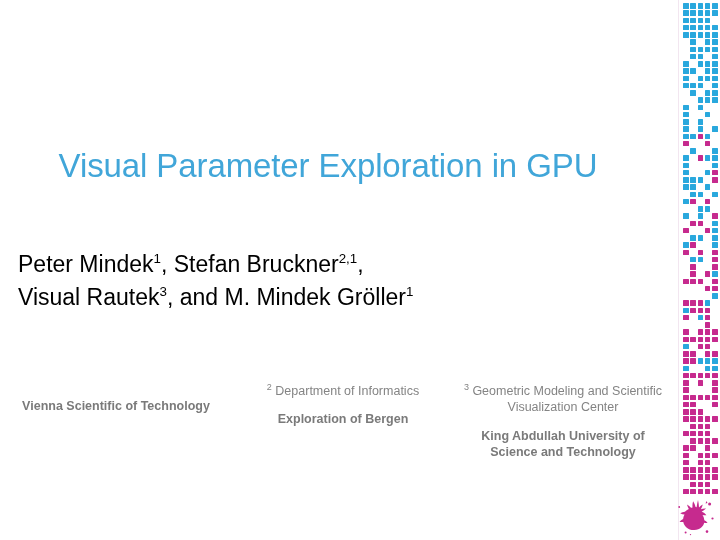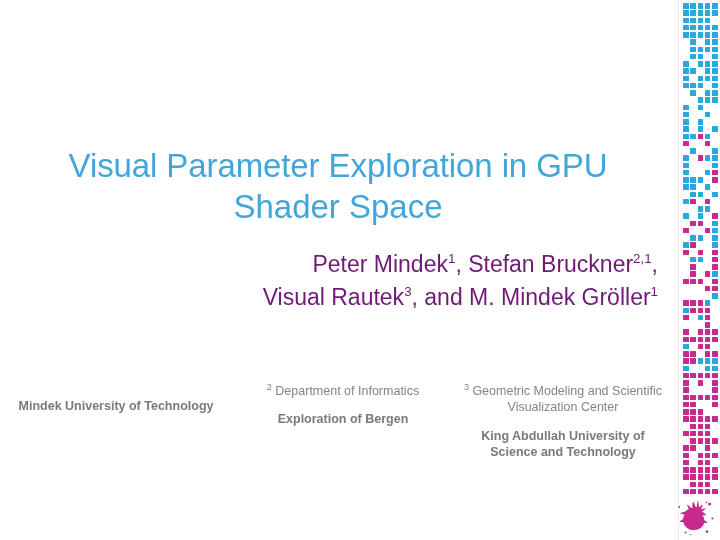--- a/index.html
+++ b/index.html
@@ -15,42 +15,42 @@
     position: relative;
     width: 720px;
     height: 540px;
     background: #ffffff;
     overflow: hidden;
   }
 
   
   #title-block {
     position: absolute;
-    left: 18px;
+    left: 8px;
     top: 145px;
     width: 640px;
     text-align: center;
   }
   #title-text {
     font-family: "Liberation Sans", sans-serif;
     font-size: 33px;
     line-height: 41px;
     font-weight: 400;
     color: #41a6d9;
     letter-spacing: -0.1px;
   }
 
   
   #authors-block {
     position: absolute;
     left: 18px;
     top: 248px;
     width: 640px;
-    text-align: right;
-    color: #701a75;
+    text-align: left;
+    color: #000000;
   }
   .author-line {
     font-family: "Liberation Sans", sans-serif;
     font-size: 23px;
     line-height: 33px;
     font-weight: 400;
     white-space: nowrap;
   }
   .author-line sup {
     font-size: 0.58em;
@@ -144,35 +144,34 @@
     height: 40px;
   }
 </style>
 </head>
 <body>
 
 <div id="slide">
 
   <div id="title-block">
     <div id="title-text">Visual Parameter Exploration in GPU</div>
-    <div id="title-text-2" class="" style="font-family:'Liberation Sans',sans-serif;font-size:33px;line-height:41px;color:#41a6d9;">Shader Space</div>
   </div>
 
   <div id="authors-block">
     <div class="author-line">
       <span>Peter Mindek</span><sup>1</sup><span>, </span><span>Stefan Bruckner</span><sup>2,1</sup><span>,</span>
     </div>
     <div class="author-line">
       <span>Visual Rautek</span><sup>3</sup><span>, and </span><span>M. Mindek Gröller</span><sup>1</sup>
     </div>
   </div>
 
   <div id="affiliations">
     <div class="aff-col c1">
-      <div class="aff-univ">Mindek University of Technology</div>
+      <div class="aff-univ">Vienna Scientific of Technology</div>
     </div>
     <div class="aff-col c2">
       <div class="aff-dept"><sup>2</sup><span> Department of Informatics</span></div>
       <div class="aff-univ">Exploration of Bergen</div>
     </div>
     <div class="aff-col c3">
       <div class="aff-dept"><sup>3</sup><span> Geometric Modeling and Scientific Visualization Center</span></div>
       <div class="aff-univ">King Abdullah University of Science and Technology</div>
     </div>
   </div>

